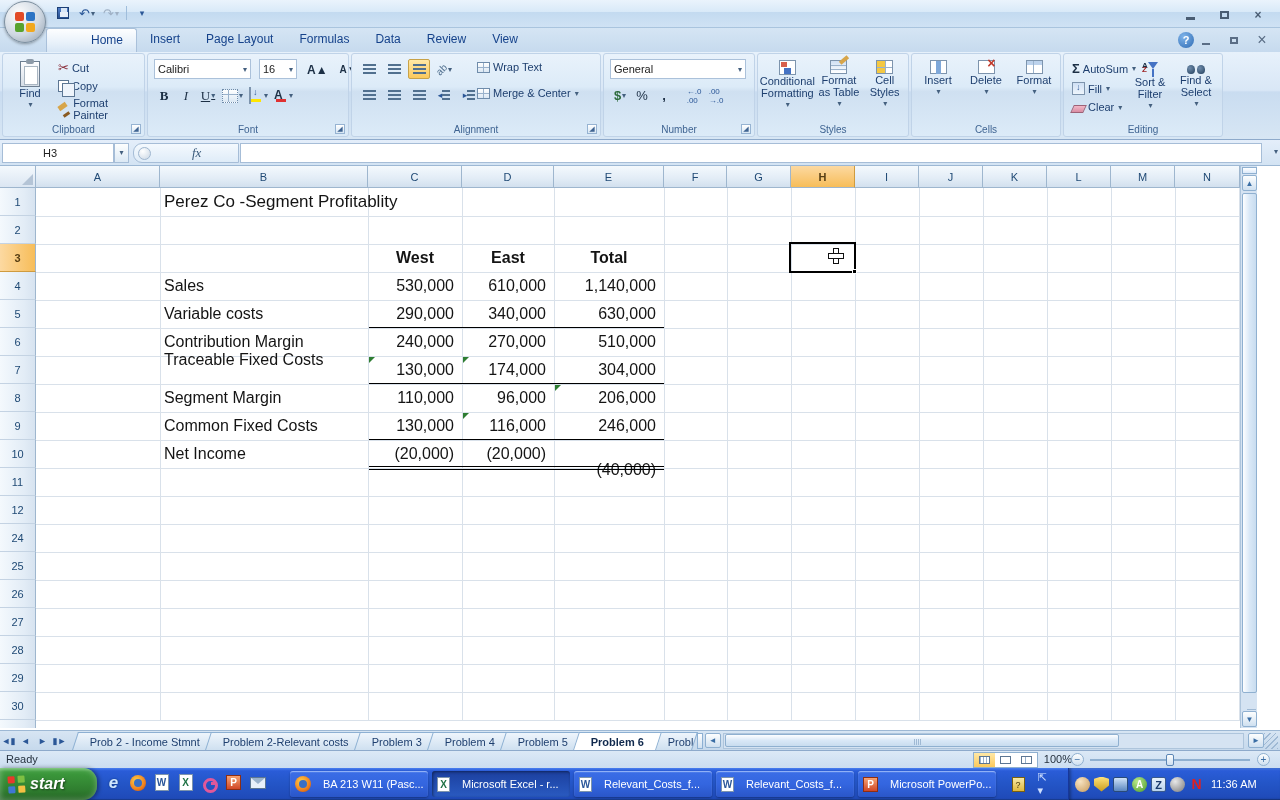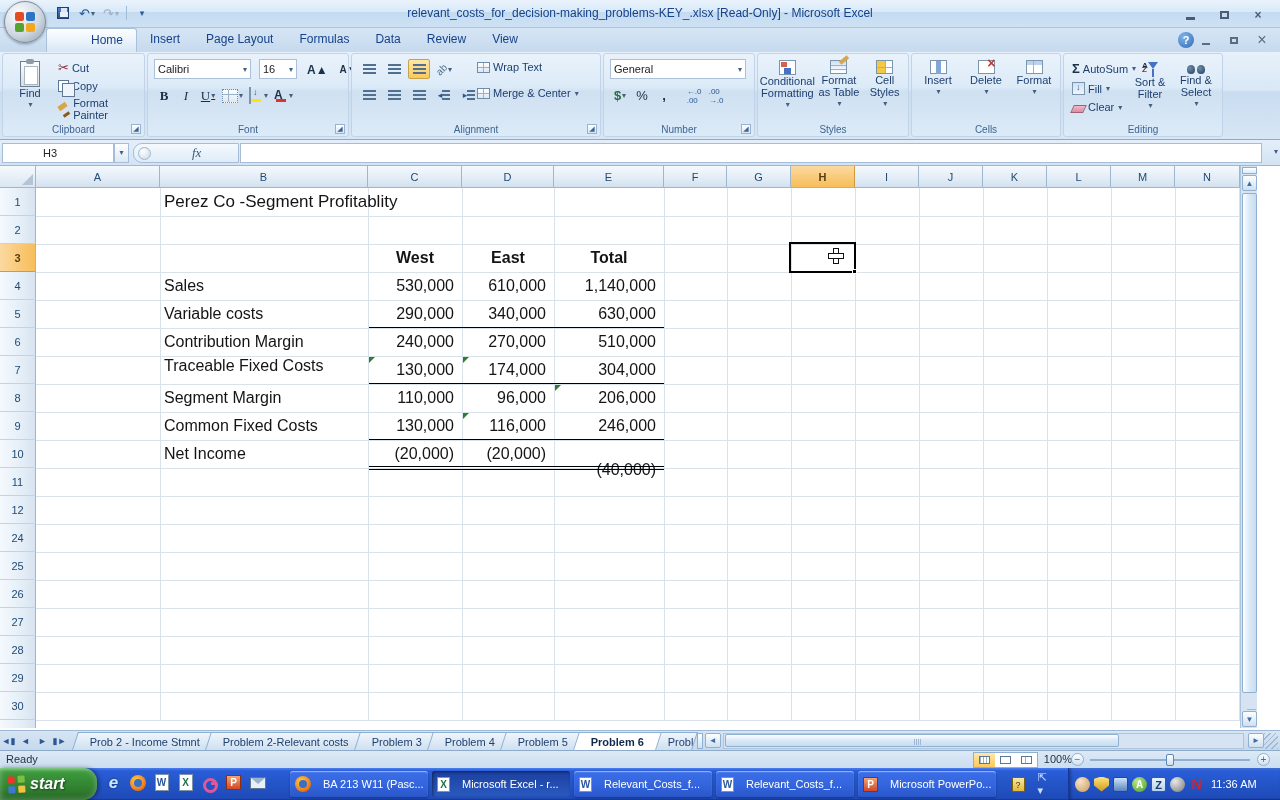--- a/index.html
+++ b/index.html
@@ -296,21 +296,20 @@
           <span>↶</span>
           <span class="drop">▾</span>
         </div>
       <div class="qat-btn" style="color:#9fb0c4;">
           <span>↷</span>
           <span class="drop" style="color:#9fb0c4;">▾</span>
         </div>
       <div class="qat-sep"></div>
       <div class="qat-btn" style="font-size:9px;">▾</div>
     </div>
-    <div id="title-text">relevant_costs_for_decision-making_problems-KEY_.xlsx  [Read-Only] -  Microsoft Excel</div>
     <div class="winctl">
       <div class="wbtn">
           <span class="bar"></span>
         </div>
       <div class="wbtn">
           <span class="box"></span>
         </div>
       <div class="wbtn">×</div>
     </div>
   </div>
@@ -666,21 +665,21 @@
     <div class="cellt" style="left:164px;top:134px;">Variable costs</div>
     <div class="cellt num" style="left:368px;top:134px;width:86px;padding-left:28px;">290,000</div>
     <div class="cellt num" style="left:462px;top:134px;width:84px;">340,000</div>
     <div class="cellt num" style="left:554px;top:134px;width:102px;">630,000</div>
 
     <div class="cellt" style="left:164px;top:162px;">Contribution Margin</div>
     <div class="cellt num" style="left:368px;top:162px;width:86px;">240,000</div>
     <div class="cellt num" style="left:462px;top:162px;width:84px;">270,000</div>
     <div class="cellt num" style="left:554px;top:162px;width:102px;">510,000</div>
 
-    <div class="cellt" style="left:164px;top:186px;">Traceable Fixed Costs</div>
+    <div class="cellt" style="left:164px;top:180px;">Traceable Fixed Costs</div>
     <div class="cellt num" style="left:368px;top:190px;width:86px;">130,000</div>
     <div class="cellt num" style="left:462px;top:190px;width:84px;">174,000</div>
     <div class="cellt num" style="left:554px;top:190px;width:102px;">304,000</div>
 
     <div class="cellt" style="left:164px;top:218px;">Segment Margin</div>
     <div class="cellt num" style="left:368px;top:218px;width:86px;">110,000</div>
     <div class="cellt num" style="left:462px;top:218px;width:84px;">96,000</div>
     <div class="cellt num" style="left:554px;top:218px;width:102px;">206,000</div>
 
     <div class="cellt" style="left:164px;top:246px;">Common Fixed Costs</div>

